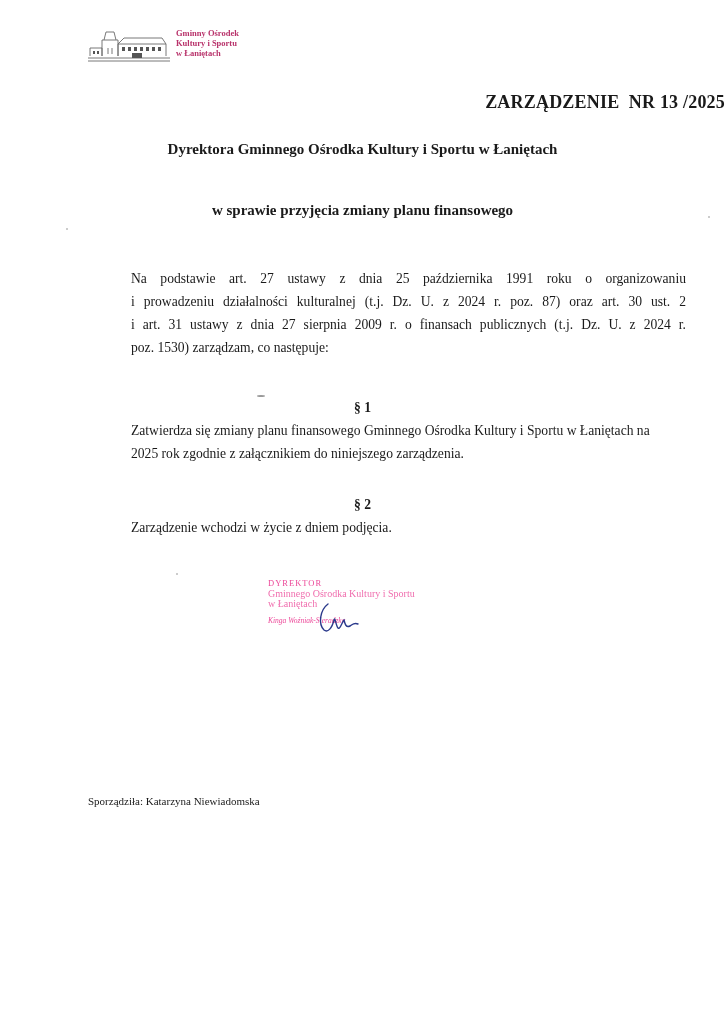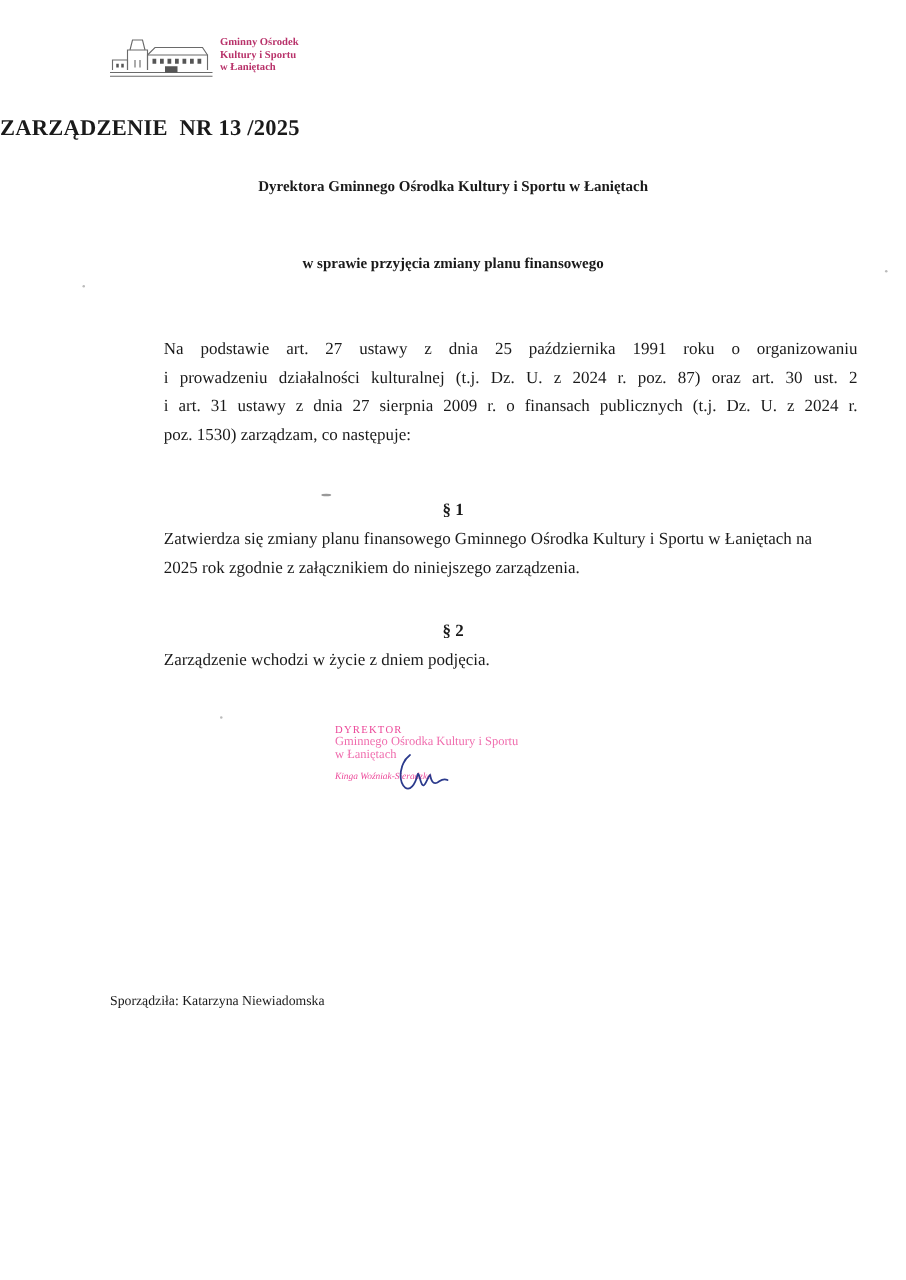--- a/index.html
+++ b/index.html
@@ -36,32 +36,32 @@
       font-size: 8.5px;
       line-height: 10px;
       color: #b8326a;
     }
     .logo-text div { white-space: nowrap; }
     .title {
       position: absolute;
       left: 0;
       width: 725px;
       top: 92px;
-      text-align: left;
+      text-align: right;
       font-weight: bold;
       font-size: 18px;
       letter-spacing: 0.2px;
     }
     .subtitle {
       position: absolute;
       left: 0;
       width: 725px;
       text-align: center;
       font-weight: bold;
-      font-size: 12px;
+      font-size: 15px;
       line-height: 20px;
     }
     .sub1 { top: 139px; }
     .sub2 { top: 200px; }
     .para {
       position: absolute;
       left: 87px;
       width: 555px;
       font-size: 13.6px;
       line-height: 23px;

